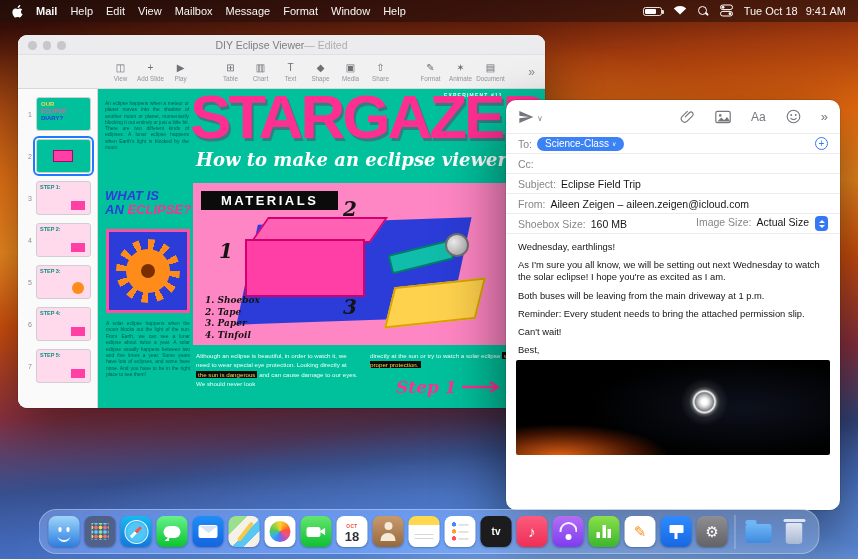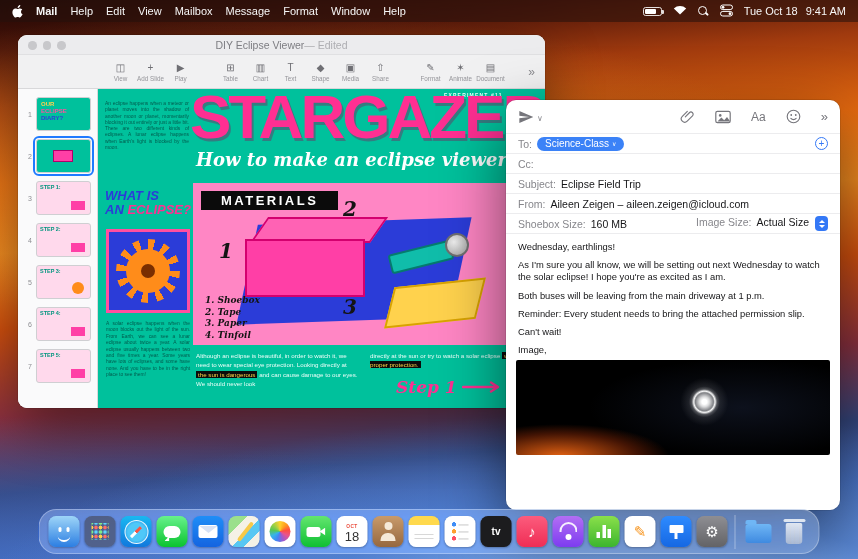--- a/index.html
+++ b/index.html
@@ -152,21 +152,21 @@
   .ic-maps{background:linear-gradient(135deg,#9be08c 0%,#9be08c 30%,#f5f1e6 30%,#f5f1e6 55%,#58c7f3 55%,#58c7f3 74%,#f5f1e6 74%)}
   .ic-maps::after{content:"";position:absolute;width:3.5px;height:23px;left:15px;top:4px;background:#f7c948;transform:rotate(38deg);border-radius:2px}
   .ic-photos{background:#fff}
   .ic-photos::after{content:"";width:21px;height:21px;border-radius:50%;filter:blur(.4px);
     background:conic-gradient(#ffd02e,#ff9e1f,#ff4e42,#e8538f,#9b59d0,#4285f4,#36b4eb,#57c754,#a4d144,#ffd02e)}
   .ic-facetime{background:linear-gradient(180deg,#63e66f,#0fbf33)}
   .ic-facetime::after{content:"";width:14px;height:10px;background:#fff;border-radius:2.5px;margin-left:-5px}
   .ic-facetime::before{content:"";position:absolute;right:6px;width:6px;height:8px;background:#fff;clip-path:polygon(0 50%,100% 0,100% 100%)}
   .ic-calendar{background:#fff;flex-direction:column}
   .cal-top{font-size:4.8px;color:#eb4d3d;font-weight:700;letter-spacing:.5px;margin-top:3px}
-  .cal-day{font-size:13px;color:#333;font-weight:400;line-height:1;margin-top:1px}
+  .cal-day{font-size:13px;color:#333;font-weight:700;line-height:1;margin-top:1px}
   .ic-contacts{background:linear-gradient(180deg,#c89a6b,#96683f)}
   .ic-contacts::before{content:"";position:absolute;top:6px;width:8px;height:8px;border-radius:50%;background:#f5e9d8}
   .ic-contacts::after{content:"";position:absolute;bottom:6px;width:15px;height:8px;border-radius:7px 7px 0 0;background:#f5e9d8}
   .ic-notes{background:linear-gradient(180deg,#ffd94d 0 30%,#fff 30%)}
   .ic-notes::after{content:"";width:19px;height:11px;margin-top:10px;background:repeating-linear-gradient(rgba(0,0,0,0) 0 3px,#d8d8d8 3px 4px)}
   .ic-reminders{background:#fff}
   .ic-reminders::after{content:"";width:18px;height:19px;background-repeat:no-repeat;
     background-image:radial-gradient(circle,#3f8ef7 2px,transparent 2.4px),radial-gradient(circle,#ff9f2e 2px,transparent 2.4px),radial-gradient(circle,#ff4d62 2px,transparent 2.4px),linear-gradient(#e0e0e0,#e0e0e0),linear-gradient(#e0e0e0,#e0e0e0),linear-gradient(#e0e0e0,#e0e0e0);
     background-size:4.8px 4.8px,4.8px 4.8px,4.8px 4.8px,10px 1.8px,10px 1.8px,10px 1.8px;
     background-position:0 0,0 7px,0 14px,7px 1.5px,7px 8.5px,7px 15.5px}
@@ -464,21 +464,21 @@
           </span>
       </span>
     </div>
 
     <div class="mbody">
       <div class="p">Wednesday, earthlings!</div>
       <div class="p">As I'm sure you all know, we will be setting out next Wednesday to watch the solar eclipse! I hope you're as excited as I am.</div>
       <div class="p">Both buses will be leaving from the main driveway at 1 p.m.</div>
       <div class="p">Reminder: Every student needs to bring the attached permission slip.</div>
       <div class="p">Can't wait!</div>
-      <div class="sig">Image,</div>
+      <div class="sig">Best,</div>
     </div>
     <div class="eclipse"></div>
   </div>
 
   <div class="dock">
     <div id="dock-main" class="dock-sec">
         <div class="dicon ic-finder"></div>
         <div class="dicon ic-launchpad"></div>
         <div class="dicon ic-safari"></div>
         <div class="dicon ic-messages"></div>

